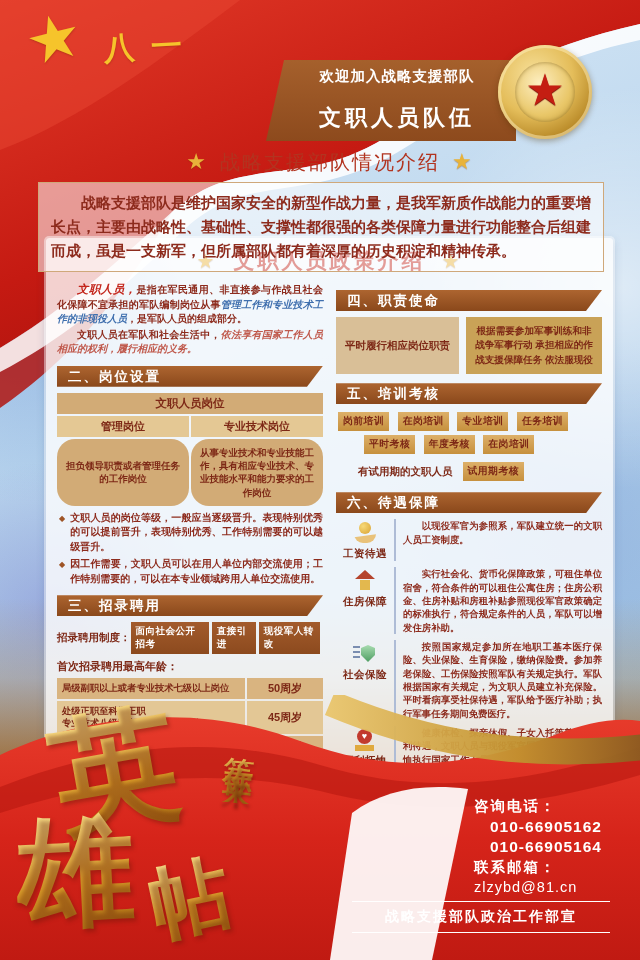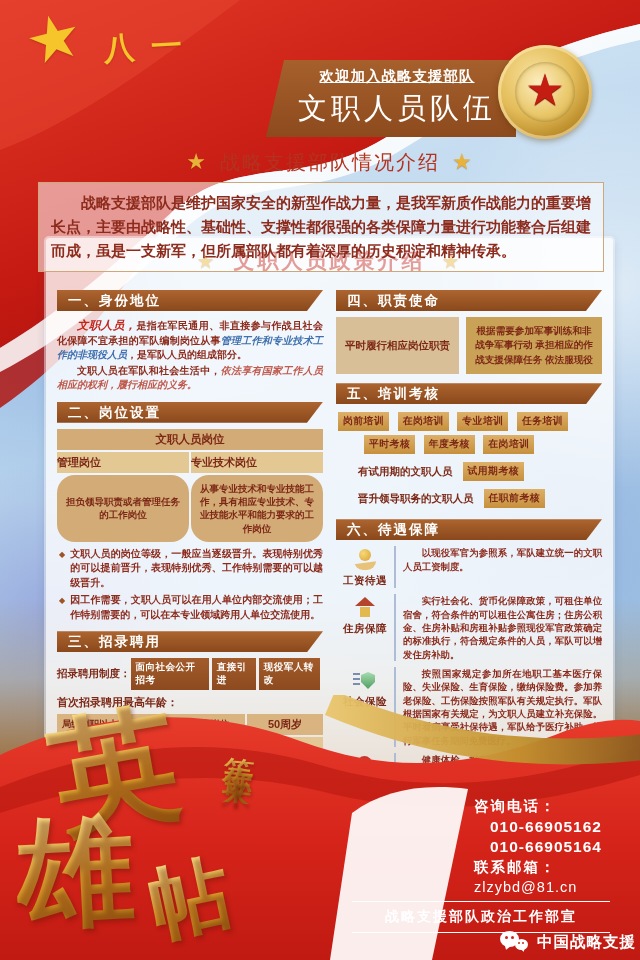--- a/index.html
+++ b/index.html
@@ -17,22 +17,22 @@
   
   .flag-svg{position:absolute;left:0;top:0;z-index:1;}
   .flag-star{position:absolute;left:26px;top:2px;font-size:62px;color:#f6c42b;
      transform:rotate(-14deg);z-index:2;text-shadow:0 1px 2px rgba(120,40,0,.4);}
   .flag-bayi{position:absolute;left:104px;top:26px;z-index:2;font-size:31px;font-weight:bold;
      color:#f6c42b;letter-spacing:16px;transform:rotate(-3deg);text-shadow:0 1px 2px rgba(120,40,0,.35);}
   
   .banner{position:absolute;left:266px;top:60px;width:222px;z-index:3;background:linear-gradient(180deg,#a5602c,#8d4a1d);
      clip-path:polygon(18px 0,100% 0,100% 100%,0 100%);color:#fff;text-align:center;padding:7px 8px 8px 20px;
      box-shadow:0 2px 4px rgba(60,20,0,.3);}
-  .banner-l1{font-size:14.5px;font-weight:bold;letter-spacing:1px;text-decoration:underline;}
-  .banner-l2{font-size:29px;font-weight:normal;letter-spacing:4px;margin-top:3px;}
+  .banner-l1{font-size:14.5px;font-weight:bold;letter-spacing:1px;}
+  .banner-l2{font-size:22px;font-weight:bold;letter-spacing:4px;margin-top:17px;}
   
   .emblem{position:absolute;left:498px;top:45px;width:94px;height:94px;z-index:3;border-radius:50%;
      background:radial-gradient(circle at 38% 32%,#f7e09a 0%,#e4bd5a 45%,#b98a28 75%,#7d5812 100%);
      box-shadow:0 2px 6px rgba(80,50,0,.4), inset 0 0 0 3px rgba(255,240,190,.5);
      display:flex;align-items:center;justify-content:center;}
   .emblem-inner{width:60px;height:60px;border-radius:50%;
      background:radial-gradient(circle at 40% 35%,#fdeec0,#e9c769 60%,#caa23c);
      display:flex;align-items:center;justify-content:center;box-shadow:inset 0 0 4px rgba(90,60,0,.5);}
   .emblem-star{font-size:44px;color:#c41e12;line-height:1;text-shadow:0 1px 1px #7a0e06;transform:translateY(-2px);}
   
@@ -55,21 +55,21 @@
      color:#fff;font-weight:bold;font-size:13.5px;letter-spacing:2px;padding-left:11px;
      clip-path:polygon(0 0,100% 0,calc(100% - 16px) 100%,0 100%);margin:9px 0 6px;}
   .t{font-size:10px;line-height:1.45;color:#8d2b1d;font-weight:600;text-align:justify;}
   .t p{margin:0 0 1px;text-indent:2em;}
   .lead{color:#c3241a;font-weight:800;font-style:italic;font-size:11.5px;}
   .em-blue{color:#3f6fae;font-style:italic;}
   .em-pink{color:#c05a4d;font-style:italic;}
   
   .ptable{display:grid;grid-template-columns:1fr 1fr;gap:2px;margin:2px 0 5px;}
   .pt-title{grid-column:1/3;background:#d2ab76;text-align:center;font-size:11.5px;font-weight:800;color:#7d2816;padding:3px 0;}
-  .pt-col{background:#e4c894;text-align:left;font-size:11px;font-weight:800;color:#7d2816;padding:3px 0;}
+  .pt-col{background:#e4c894;text-align:center;font-size:11px;font-weight:800;color:#7d2816;padding:3px 0;}
   .pt-desc{background:#d2ab76;text-align:center;font-size:9.5px;font-weight:700;color:#7d2816;
      padding:7px 5px;display:flex;align-items:center;justify-content:center;line-height:1.4;border-radius:18px;}
   .bullet-line{display:flex;margin-bottom:3px;}
   .bullet-mark{color:#9e5426;font-size:8px;flex:none;margin:3px 5px 0 2px;}
   .bullet-text{font-size:10px;line-height:1.45;color:#8d2b1d;font-weight:700;text-align:justify;}
   
   .sys-row{display:flex;align-items:center;flex-wrap:nowrap;margin-bottom:5px;}
   .sys-label{font-size:10.5px;font-weight:800;color:#7d2816;flex:none;}
   .tag{display:inline-block;background:linear-gradient(180deg,#a35b2c,#8c4a1e);color:#fff;
      font-size:9.5px;font-weight:800;padding:3px 5px;margin-right:3px;letter-spacing:.5px;}
@@ -193,21 +193,20 @@
     <p>战略支援部队是维护国家安全的新型作战力量，是我军新质作战能力的重要增长点，主要由战略性、基础性、支撑性都很强的各类保障力量进行功能整合后组建而成，虽是一支新军，但所属部队都有着深厚的历史积淀和精神传承。</p>
   </div>
 
   <div class="panel">
     <div class="panel-title">
       <span class="star">★</span><span>文职人员政策介绍</span><span class="star">★</span>
     </div>
     <div class="cols">
 
       <div class="col">
-        <div class="bar">一、身份地位</div>
         <div class="t">
           <p><span class="lead">文职人员，</span><span>是指在军民通用、非直接参与作战且社会化保障不宜承担的军队编制岗位从事</span><span class="em-blue">管理工作和专业技术工作的非现役人员</span><span>，是军队人员的组成部分。</span></p>
           <p><span>文职人员在军队和社会生活中，</span><span class="em-pink">依法享有国家工作人员相应的权利，履行相应的义务。</span></p>
         </div>
 
         <div class="bar">二、岗位设置</div>
         <div class="ptable">
           <div class="pt-title">文职人员岗位</div>
           <div class="pt-col">管理岗位</div>
           <div class="pt-col">专业技术岗位</div>
@@ -269,24 +268,20 @@
           <span class="ttag">任务培训</span>
         </div>
         <div class="trow2">
           <span class="ttag">平时考核</span>
           <span class="ttag">年度考核</span>
           <span class="ttag">在岗培训</span>
         </div>
         <div class="spec-row">
           <span class="spec-label">有试用期的文职人员</span>
           <span class="ttag">试用期考核</span>
-        </div>
-        <div class="spec-row">
-          <span class="spec-label">晋升领导职务的文职人员</span>
-          <span class="ttag">任职前考核</span>
         </div>
 
         <div class="bar">六、待遇保障</div>
 
         <div class="w-item">
           <div class="w-ic">
             <div class="icon">
                 <div class="ic-coin"></div>
                 <div class="ic-hand"></div>
               </div>
@@ -360,26 +355,13 @@
   <div class="contact">
     <div class="lbl">咨询电话：</div>
     <div class="num">010-66905162</div>
     <div class="num">010-66905164</div>
     <div class="lbl">联系邮箱：</div>
     <div class="eml">zlzybd@81.cn</div>
   </div>
 
   <div class="publisher">战略支援部队政治工作部宣</div>
 
-  <div class="wechat">
-    <div class="wc">
-      <div class="wc-b1">
-          <div class="wc-e" style="left:5px;top:5px;"></div>
-          <div class="wc-e" style="left:11px;top:5px;"></div>
-        </div>
-      <div class="wc-b2">
-          <div class="wc-e" style="left:3px;top:3px;width:2px;height:2px;"></div>
-          <div class="wc-e" style="left:7px;top:3px;width:2px;height:2px;"></div>
-        </div>
-    </div>
-    <div class="wc-name">中国战略支援</div>
-  </div>
 </div>
 
 </body></html>

